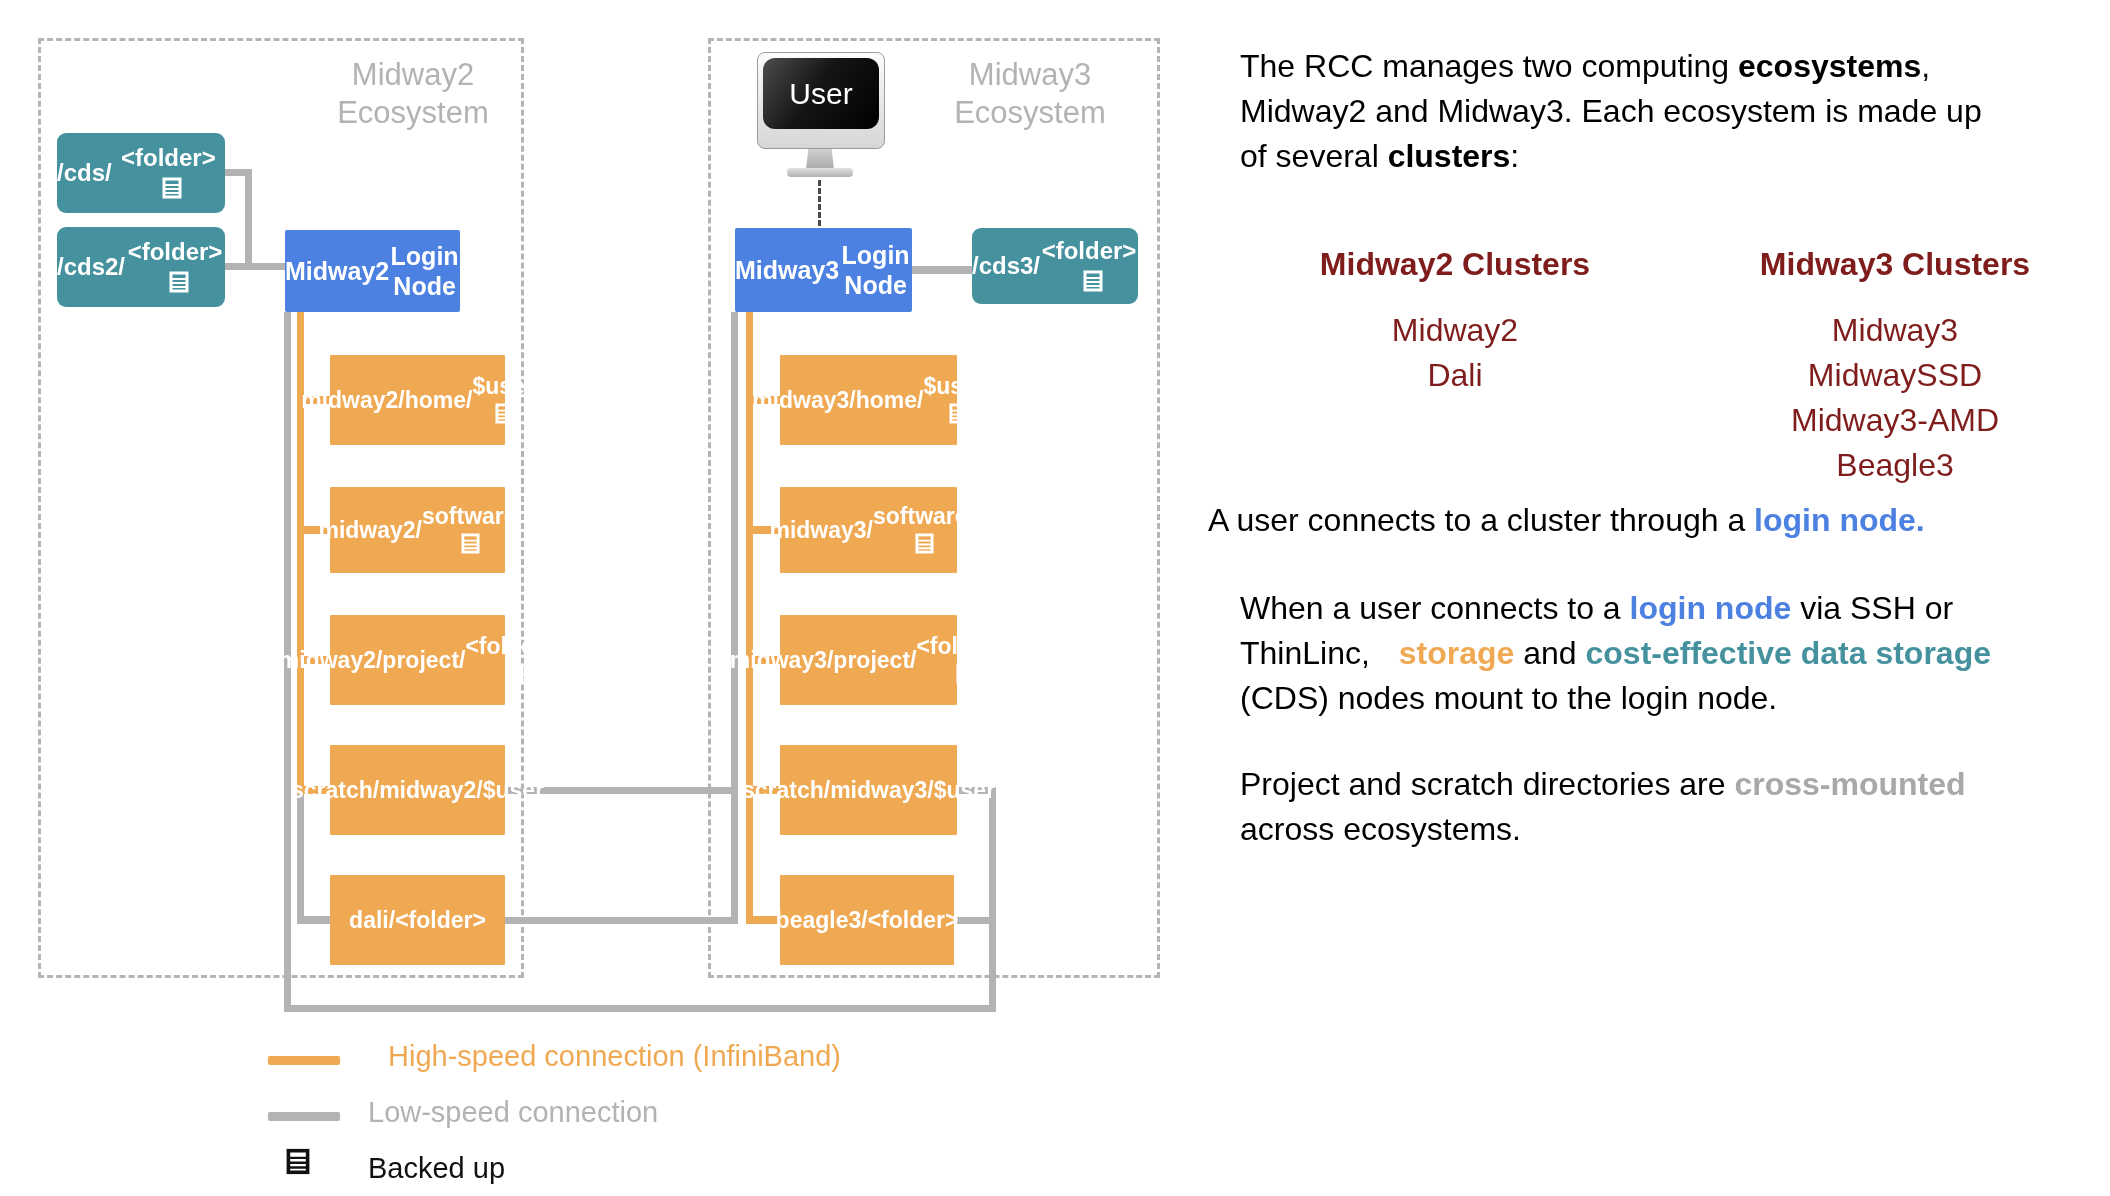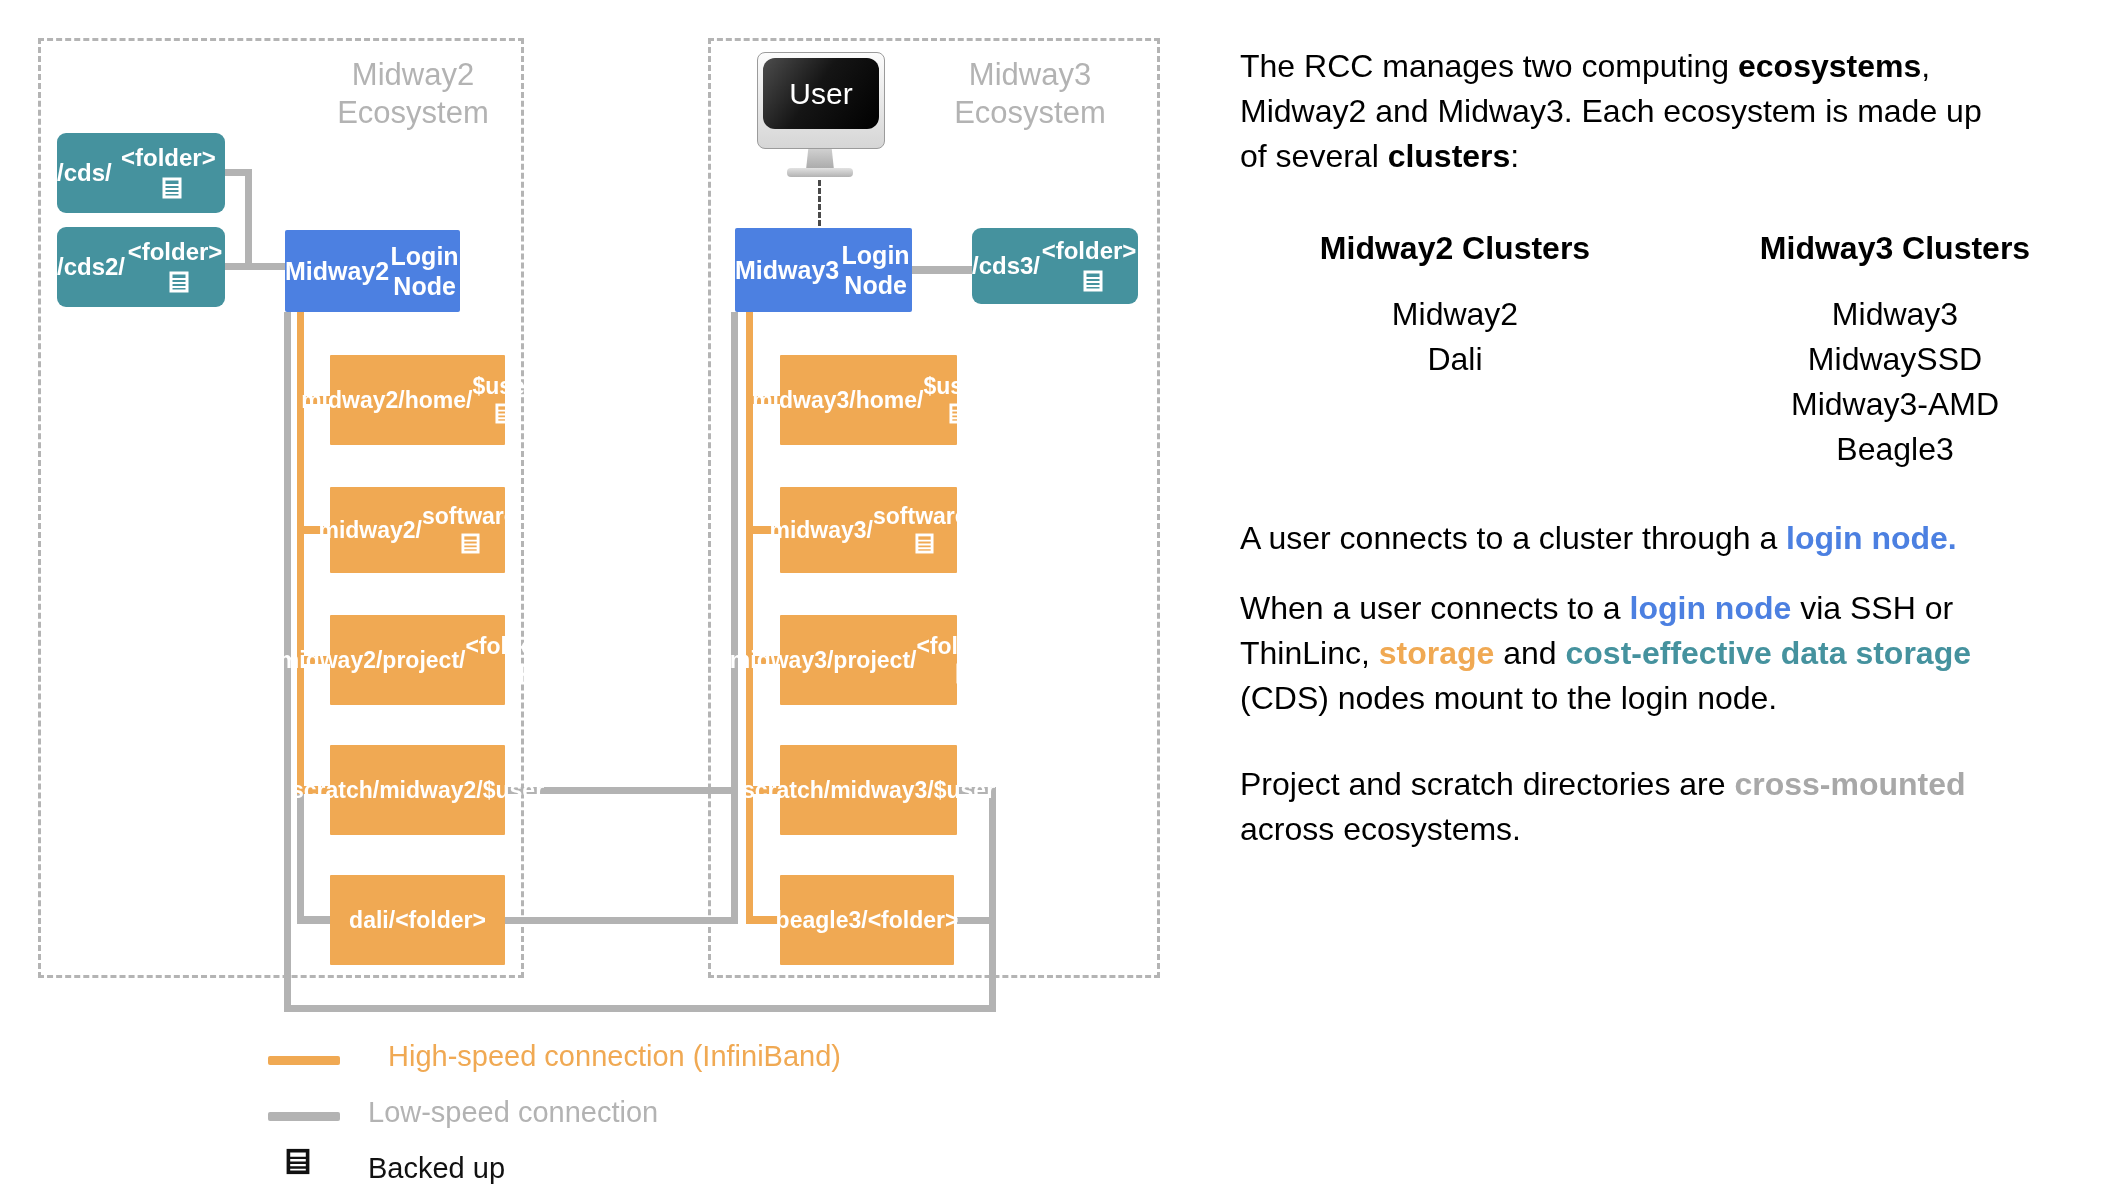--- a/index.html
+++ b/index.html
@@ -41,24 +41,24 @@
   .stand-base{position:absolute;left:787px;top:168px;width:66px;height:9px;border-radius:4px;
     background:linear-gradient(#e2e2e2,#b2b2b2);}
   .user-drop{position:absolute;left:818px;top:180px;width:0;height:46px;border-left:3px dashed #4a4a4a;}
   
   .leg-sample{position:absolute;width:72px;height:9px;border-radius:2px;}
   .leg-text{position:absolute;font-size:29px;font-weight:500;white-space:nowrap;}
   
   .para{position:absolute;font-size:32px;line-height:45px;color:#000;white-space:nowrap;}
   .b{font-weight:700;}
   .blue-t{color:#4c80e1;font-weight:700;}
-  .orange-t{color:#f0a953;font-weight:700;}
+  .orange-t{color:#f0a953;font-weight:700;margin-left:20px;}
   .teal-t{color:#45929e;font-weight:700;}
   .gray-t{color:#a8a8a8;font-weight:700;}
-  .col{position:absolute;text-align:center;font-size:32px;line-height:45px;color:#000000;}
+  .col{position:absolute;text-align:center;font-size:32px;line-height:45px;color:#7f1d1d;margin-top:16px;}
   .col-header{font-weight:700;margin-bottom:21px;}
 </style>
 </head>
 <body>
 
 <div id="canvas">
 
   <div class="eco-box" style="left:38px;top:38px;width:486px;height:940px;"></div>
   <div class="eco-box" style="left:708px;top:38px;width:452px;height:940px;"></div>
 
@@ -232,21 +232,21 @@
     <div>Dali</div>
   </div>
   <div class="col" style="left:1665px;top:226px;width:460px;">
     <div class="col-header">Midway3 Clusters</div>
     <div>Midway3</div>
     <div>MidwaySSD</div>
     <div>Midway3-AMD</div>
     <div>Beagle3</div>
   </div>
 
-  <div class="para" style="left:1240px;top:498px;margin-top:18px;">
+  <div class="para" style="left:1208px;top:498px;">
     <span>A user connects to a cluster through a </span><span class="blue-t">login node.</span>
   </div>
 
   <div class="para" style="left:1240px;top:586px;">
     <span>When a user connects to a </span><span class="blue-t">login node</span><span> via SSH or</span><br>
     <span>ThinLinc, </span><span class="orange-t">storage</span><span> and </span><span class="teal-t">cost-effective data storage</span><br>
     <span>(CDS) nodes mount to the login node.</span>
   </div>
 
   <div class="para" style="left:1240px;top:762px;">

